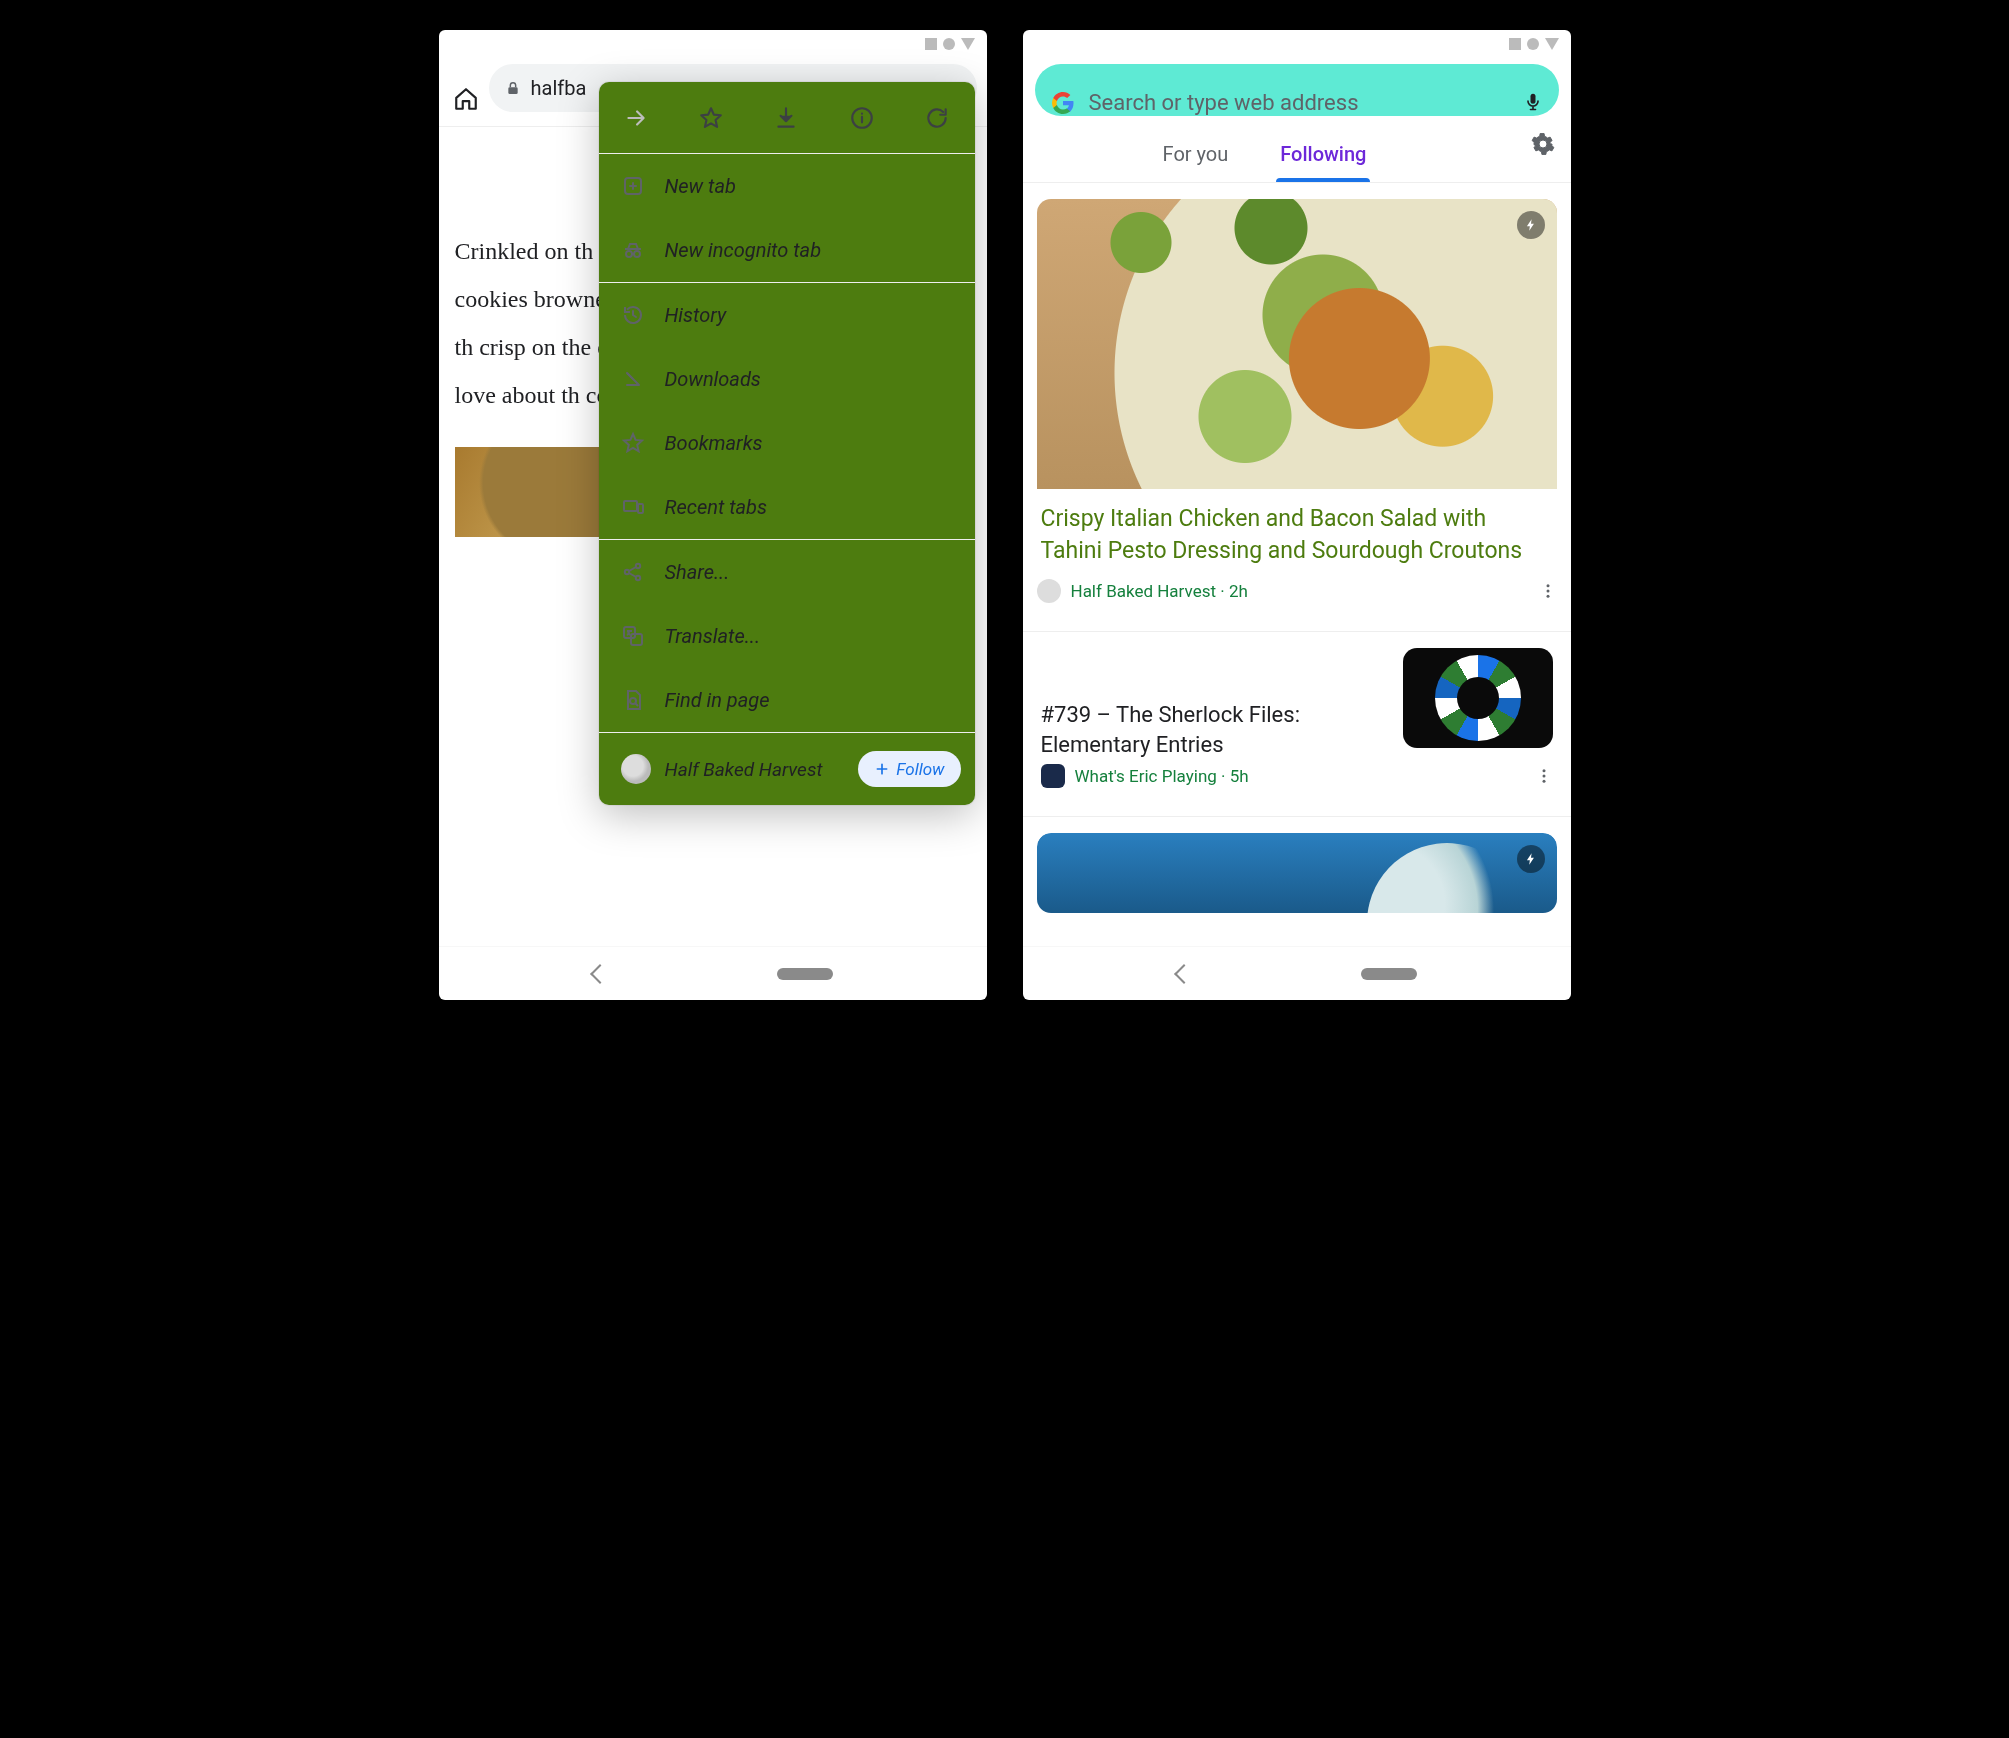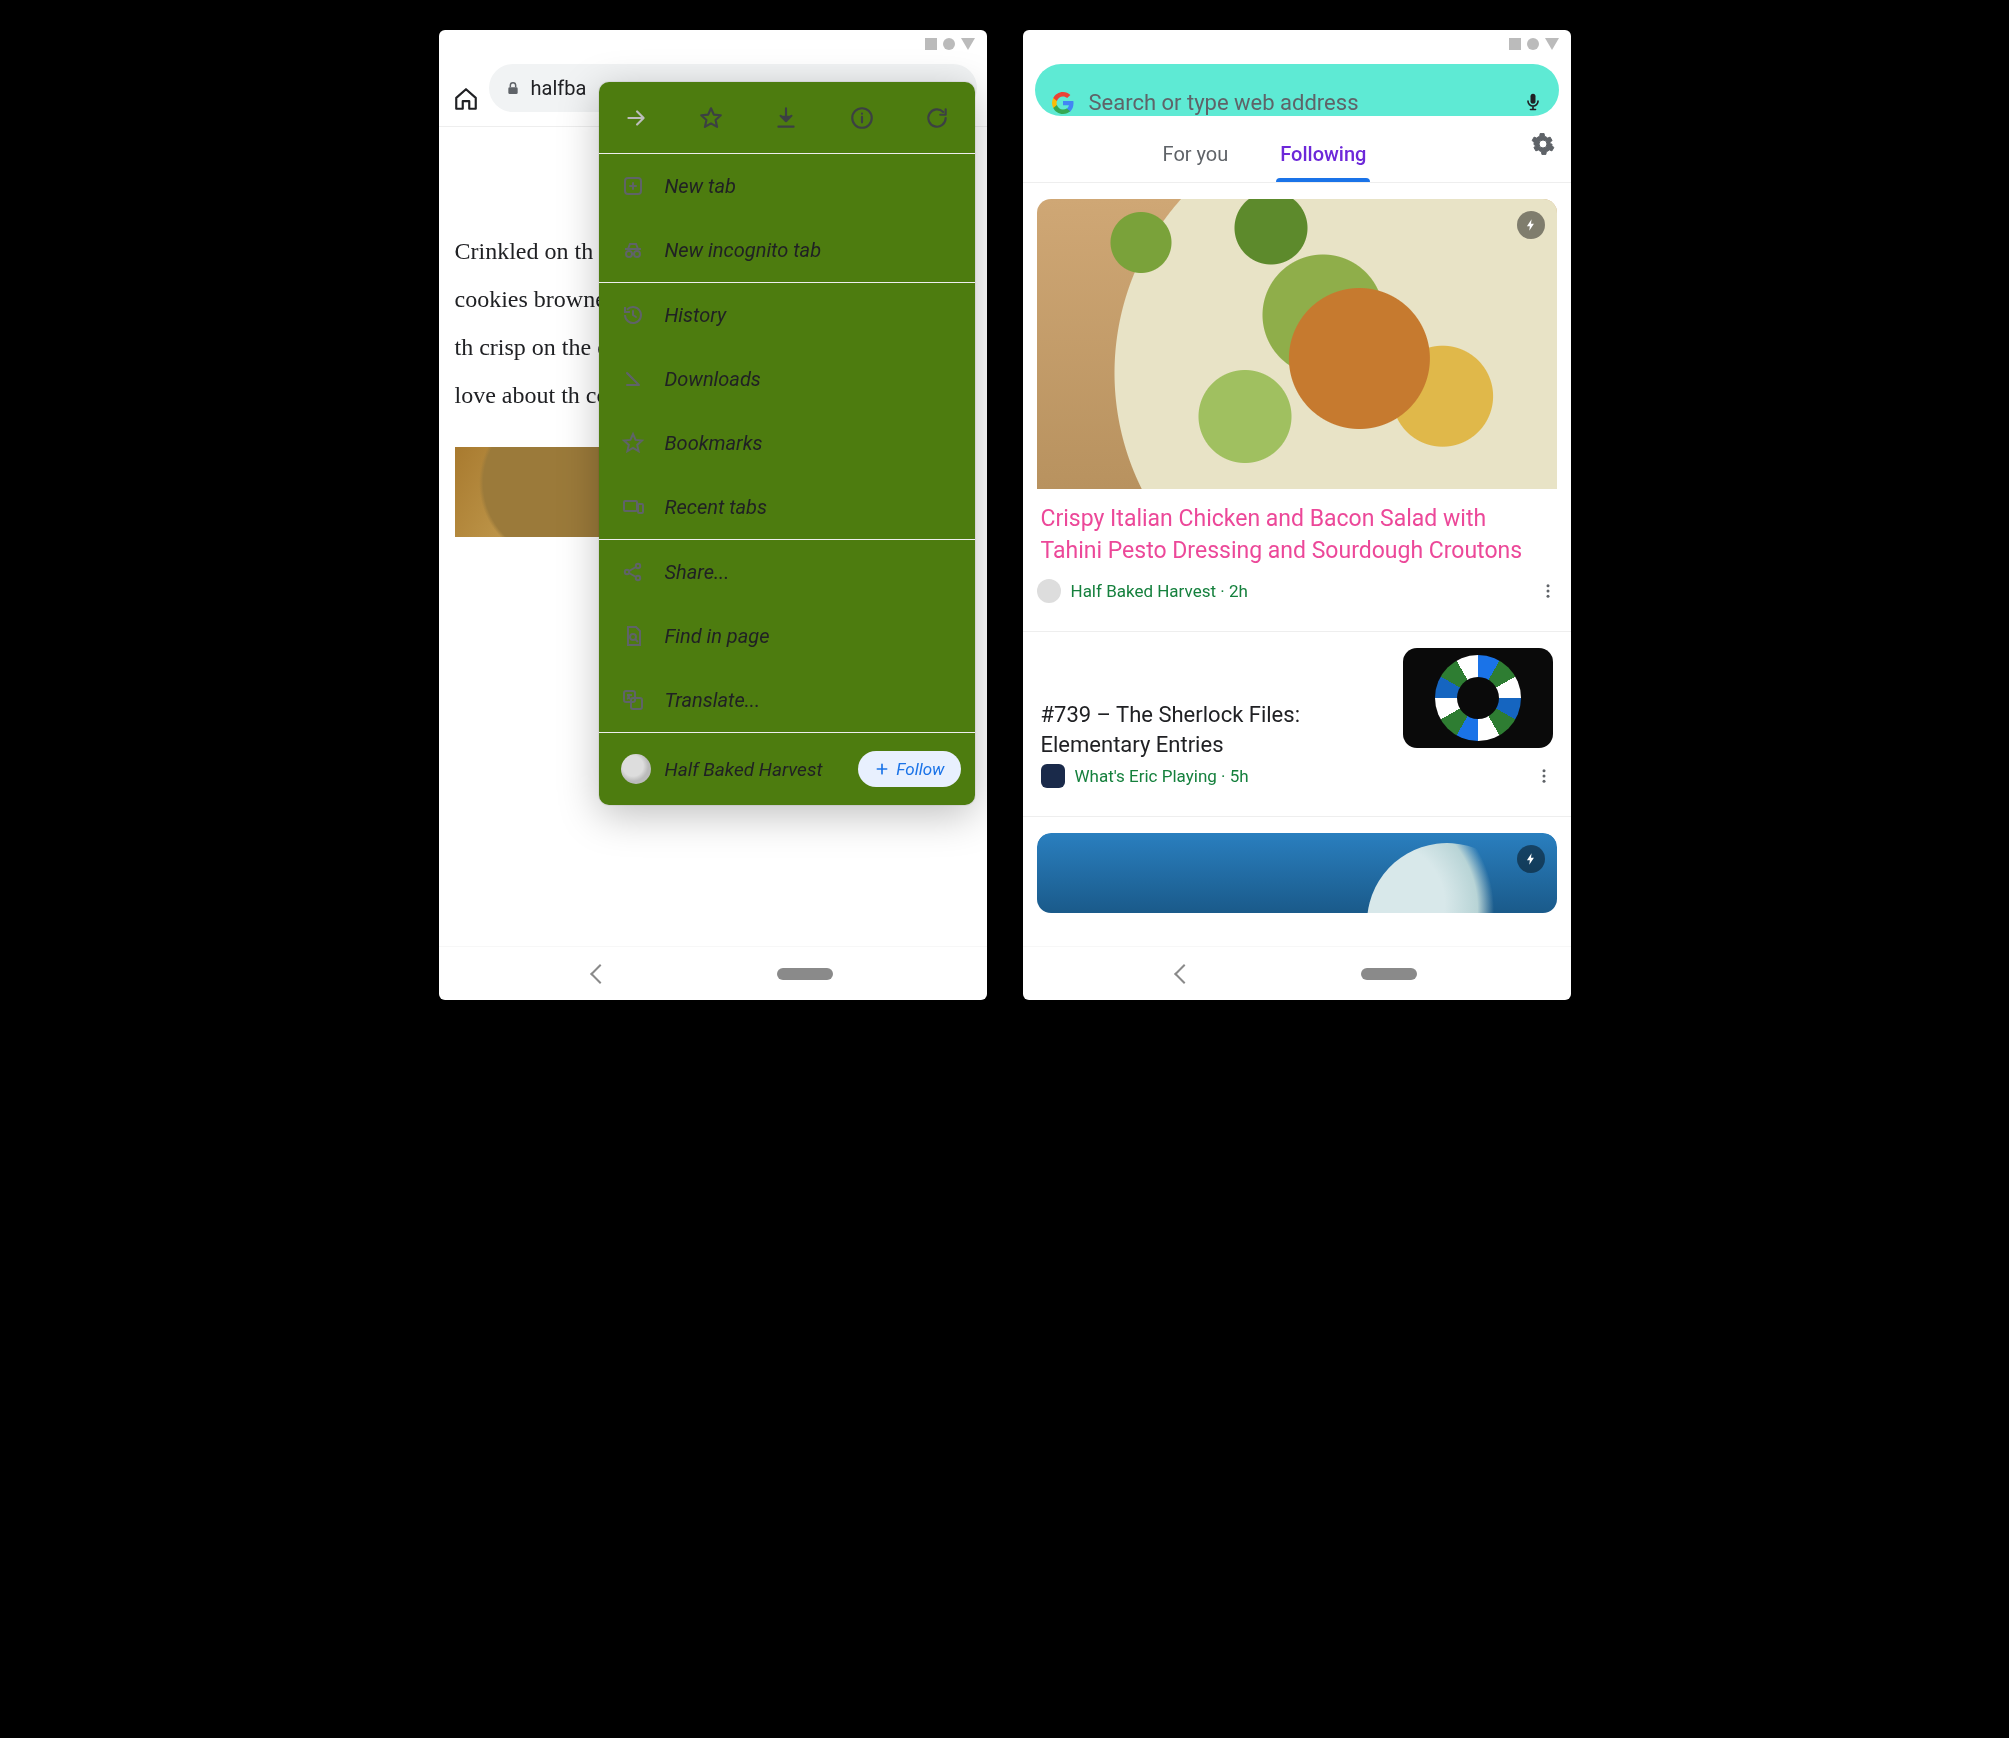--- a/index.html
+++ b/index.html
@@ -155,21 +155,21 @@
       radial-gradient(circle at 40% 75%, #a0c060 0 46px, transparent 47px),
       radial-gradient(circle at 55% 40%, #8fae4a 0 60px, transparent 61px);
     mix-blend-mode:normal;
   }
   .amp-badge{
     position:absolute; top:12px; right:12px; width:28px;height:28px;
     background:rgba(0,0,0,.45); border-radius:50%;
     display:flex;align-items:center;justify-content:center;
   }
   .amp-badge svg{width:14px;height:14px;fill:#fff;}
-  .card-title{ font-size:23px; line-height:32px; color:#ec4899; padding:14px 4px 8px;}
+  .card-title{ font-size:23px; line-height:32px; color:#4d7c0f; padding:14px 4px 8px;}
   .meta-row{ display:flex; align-items:center; gap:10px; padding:4px 0 18px;}
   .favicon{ width:24px;height:24px;border-radius:50%;background:#ddd;}
   .favicon.dark{background:#1a2a4a;border-radius:6px;}
   .meta{ flex:1; color:#15803d; font-size:17px;}
   .more-v{ width:18px;height:18px; fill:#5f6368;}
   .feed-div{ height:1px; background:#eee; margin:0 -14px 16px;}
   .card2{ display:flex; gap:14px; align-items:flex-start;}
   .card2 .t{ flex:1; font-size:22px; line-height:30px; color:#202124; padding-top:4px;margin-top:48px;}
   .thumb{
     width:150px;height:100px;border-radius:14px;background:#0a0a0a;
@@ -293,33 +293,33 @@
       <svg viewBox="0 0 24 24">
           <circle cx="6" cy="12" r="2.2"></circle>
           <circle cx="17" cy="6" r="2.2"></circle>
           <circle cx="17" cy="18" r="2.2"></circle>
           <path d="M8 11l7-4M8 13l7 4"></path>
         </svg>
       <span>Share...</span>
     </div>
     <div class="menu-item">
       <svg viewBox="0 0 24 24">
+          <rect x="3" y="3" width="11" height="11" rx="2"></rect>
+          <rect x="10" y="10" width="11" height="11" rx="2"></rect>
+          <path d="M6 7h5M8 7v1c0 2-2 3-2 3M7 7c0 2 2 4 2 4"></path>
+        </svg>
+      <span>Translate...</span>
+    </div>
+    <div class="menu-item">
+      <svg viewBox="0 0 24 24">
           <path d="M7 3h8l4 4v14H7z"></path>
           <circle cx="12" cy="13" r="3"></circle>
           <path d="M14 15l3 3"></path>
         </svg>
       <span>Find in page</span>
-    </div>
-    <div class="menu-item">
-      <svg viewBox="0 0 24 24">
-          <rect x="3" y="3" width="11" height="11" rx="2"></rect>
-          <rect x="10" y="10" width="11" height="11" rx="2"></rect>
-          <path d="M6 7h5M8 7v1c0 2-2 3-2 3M7 7c0 2 2 4 2 4"></path>
-        </svg>
-      <span>Translate...</span>
     </div>
     <div class="menu-divider"></div>
     <div class="follow-row">
       <div class="avatar"></div>
       <div class="sitename">Half Baked Harvest</div>
       <div class="follow-pill">
         <svg viewBox="0 0 24 24">
             <path d="M12 5v14M5 12h14"></path>
           </svg>
         <span>Follow</span>

